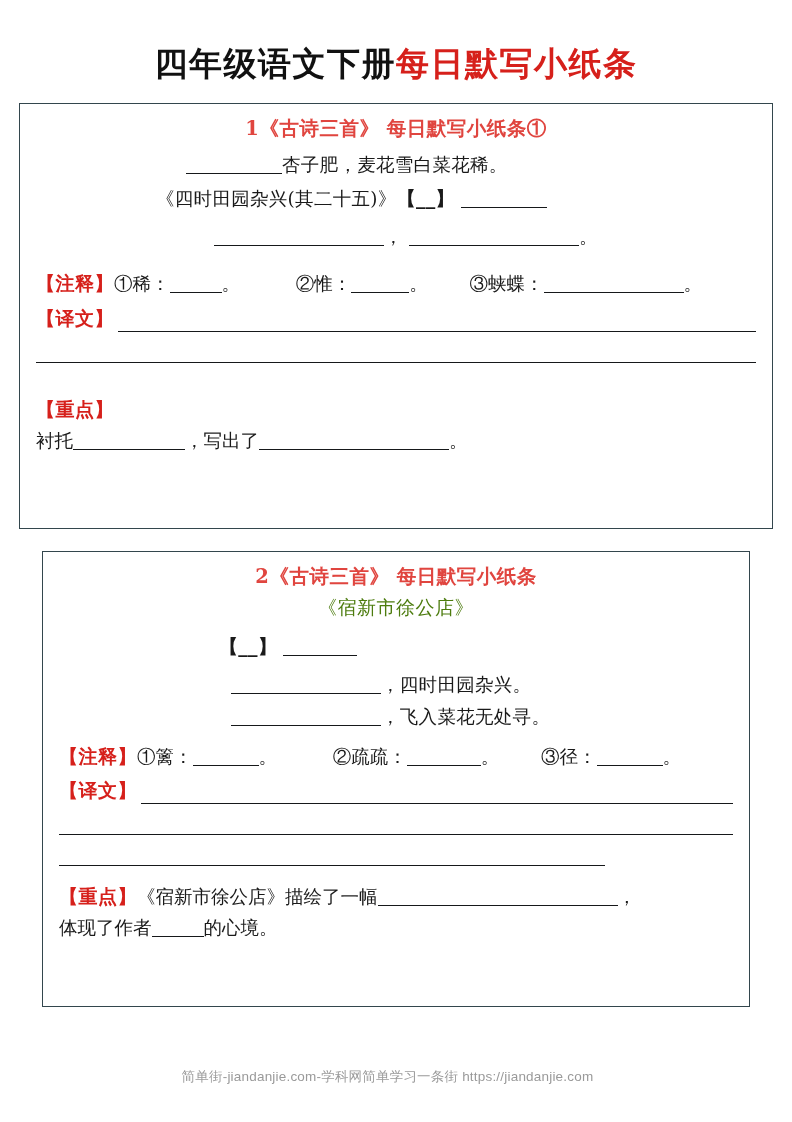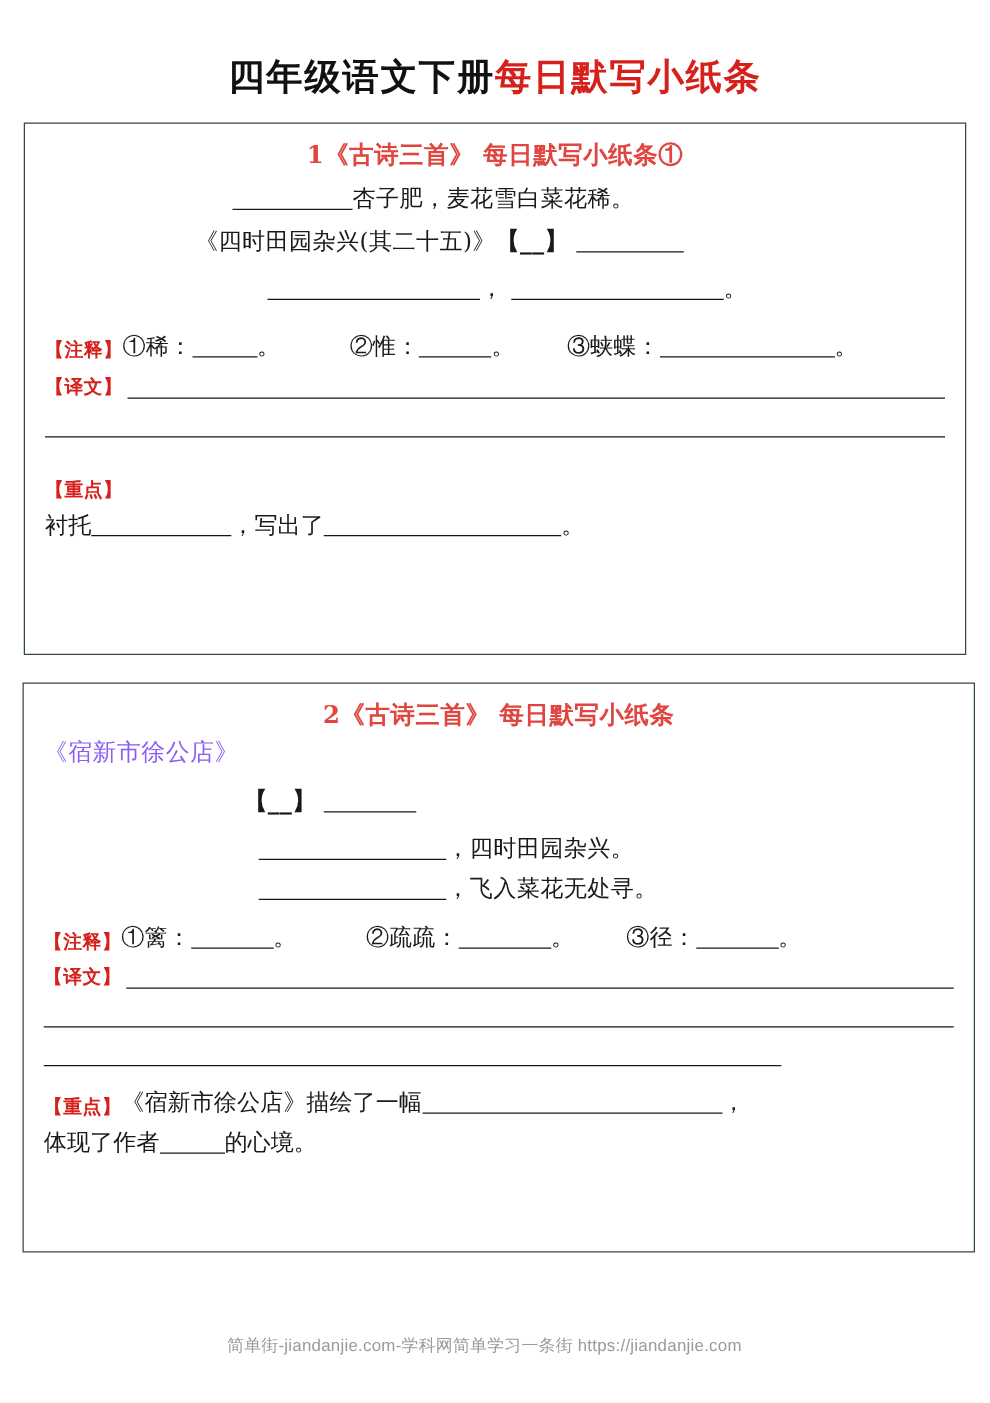--- a/index.html
+++ b/index.html
@@ -21,52 +21,53 @@
     position: relative;
     box-sizing: border-box;
     padding: 0 18px;
   }
 
   
   .doc-title {
     text-align: center;
     margin: 0;
     padding-top: 42px;
-    font-size: 29px;
+    font-size: 33px;
     font-weight: bold;
     letter-spacing: 1.5px;
     font-family: "DejaVu Serif", "Liberation Serif", serif;
     white-space: nowrap;
   }
   .doc-title .t-black { color: #111111; }
   .doc-title .t-red { color: #d6201b; }
 
   
   .card {
     border: 1.4px solid #33464d;
     box-sizing: border-box;
     margin: 12px auto;
     position: relative;
     background: #fff;
   }
   #card-1 { width: 754px; margin-top: 16px; height: 426px; padding: 10px 16px 0 16px; }
-  #card-2 { width: 762px; margin-top: 22px; height: 456px; padding: 10px 16px 0 16px; }
+  #card-2 { width: 708px; margin-top: 22px; height: 456px; padding: 10px 16px 0 16px; }
 
   .card-header {
     text-align: center;
     color: #e0453f;
     font-size: 19.5px;
     font-weight: bold;
     letter-spacing: 0.5px;
     line-height: 1.5;
     white-space: nowrap;
   }
   .poem-title-line {
+    text-align: center;
     font-size: 19px;
-    color: #8b5cf6;
+    color: #4d7c0f;
     line-height: 1.7;
     letter-spacing: 0.5px;
     white-space: nowrap;
   }
 
   
   .poem-line {
     font-size: 18.5px;
     line-height: 1.75;
     color: #1a1a1a;
@@ -108,21 +109,21 @@
     display: flex;
     align-items: flex-end;
     font-size: 18.5px;
     line-height: 1.7;
     white-space: nowrap;
     color: #1a1a1a;
   }
   .sec-label {
     color: #d6201b;
     font-weight: bold;
-    font-size: 15px;
+    font-size: 19px;
     letter-spacing: 0.5px;
     flex: 0 0 auto;
     white-space: nowrap;
   }
   .sec-body { flex: 1 1 auto; white-space: nowrap; }
 
   .gap-sm { display:inline-block; width: 30px; }
   .gap-md { display:inline-block; width: 44px; }
   .gap-lg { display:inline-block; width: 58px; }
 

